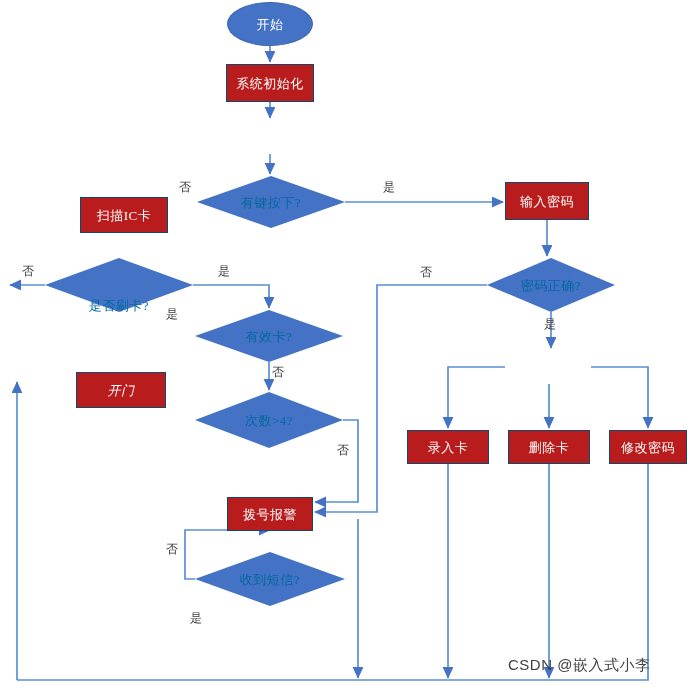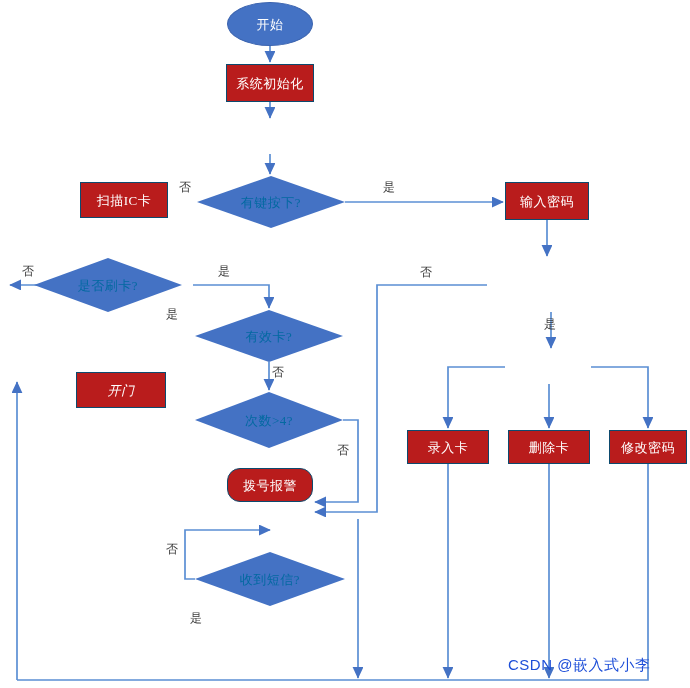--- a/index.html
+++ b/index.html
@@ -62,21 +62,21 @@
   }
   .edge-label {
     position: absolute;
     color: #3a3a3a;
     font-size: 12px;
     line-height: 1;
     white-space: nowrap;
   }
   .watermark {
     position: absolute;
-    color: #1d4ed8;
+    color: #404040;
     font-size: 15px;
     font-family: "Liberation Sans", sans-serif;
     letter-spacing: 0.5px;
     white-space: nowrap;
   }
 </style>
 </head>
 <body>
 
 <div id="canvas">
@@ -135,38 +135,42 @@
 
   <div class="node ellipse" style="left:227px; top:2px; width:86px; height:44px;">
     <span>开始</span>
   </div>
 
   <div class="node rect" style="left:226px; top:64px; width:88px; height:38px;">
     <span>系统初始化</span>
   </div>
 
 
-  <div class="node rect" style="left:80px; top:182px; width:88px; height:36px;">
+  <div class="node rect" style="left:80px; top:197px; width:88px; height:36px;">
     <span>扫描IC卡</span>
   </div>
 
   <div class="node diamond-wrap" style="left:197px; top:176px; width:148px; height:52px;">
     <span class="diamond-shape"></span>
     <span class="diamond-label">有键按下?</span>
   </div>
 
   <div class="node rect" style="left:505px; top:182px; width:84px; height:38px;">
     <span>输入密码</span>
   </div>
 
-  <div class="node diamond-wrap" style="left:34px; top:258px; width:148px; height:54px;">
+  <div class="node diamond-wrap" style="left:45px; top:258px; width:148px; height:54px;align-items:flex-end;">
     <span class="diamond-shape"></span>
     <span class="diamond-label">是否刷卡?</span>
   </div>
 
+  <div class="node diamond-wrap" style="left:487px; top:258px; width:128px; height:54px;">
+    <span class="diamond-shape"></span>
+    <span class="diamond-label">密码正确?</span>
+  </div>
 
   <div class="node diamond-wrap" style="left:195px; top:310px; width:148px; height:52px;">
     <span class="diamond-shape"></span>
     <span class="diamond-label">有效卡?</span>
   </div>
 
 
   <div class="node rect" style="left:76px; top:372px; width:90px; height:36px;font-style:italic;">
     <span>开门</span>
   </div>
@@ -181,21 +185,21 @@
   </div>
 
   <div class="node rect" style="left:508px; top:430px; width:82px; height:34px;text-align:right;">
     <span>删除卡</span>
   </div>
 
   <div class="node rect" style="left:609px; top:430px; width:78px; height:34px;">
     <span>修改密码</span>
   </div>
 
-  <div class="node rect" style="left:227px; top:468px; width:86px; height:34px;border-radius:13px;">
+  <div class="node rect" style="left:227px; top:497px; width:86px; height:34px;">
     <span>拨号报警</span>
   </div>
 
   <div class="node diamond-wrap" style="left:195px; top:552px; width:150px; height:54px;">
     <span class="diamond-shape"></span>
     <span class="diamond-label">收到短信?</span>
   </div>
 
   <span class="edge-label" style="left:179px; top:181px;">否</span>
   <span class="edge-label" style="left:383px; top:181px;">是</span>

